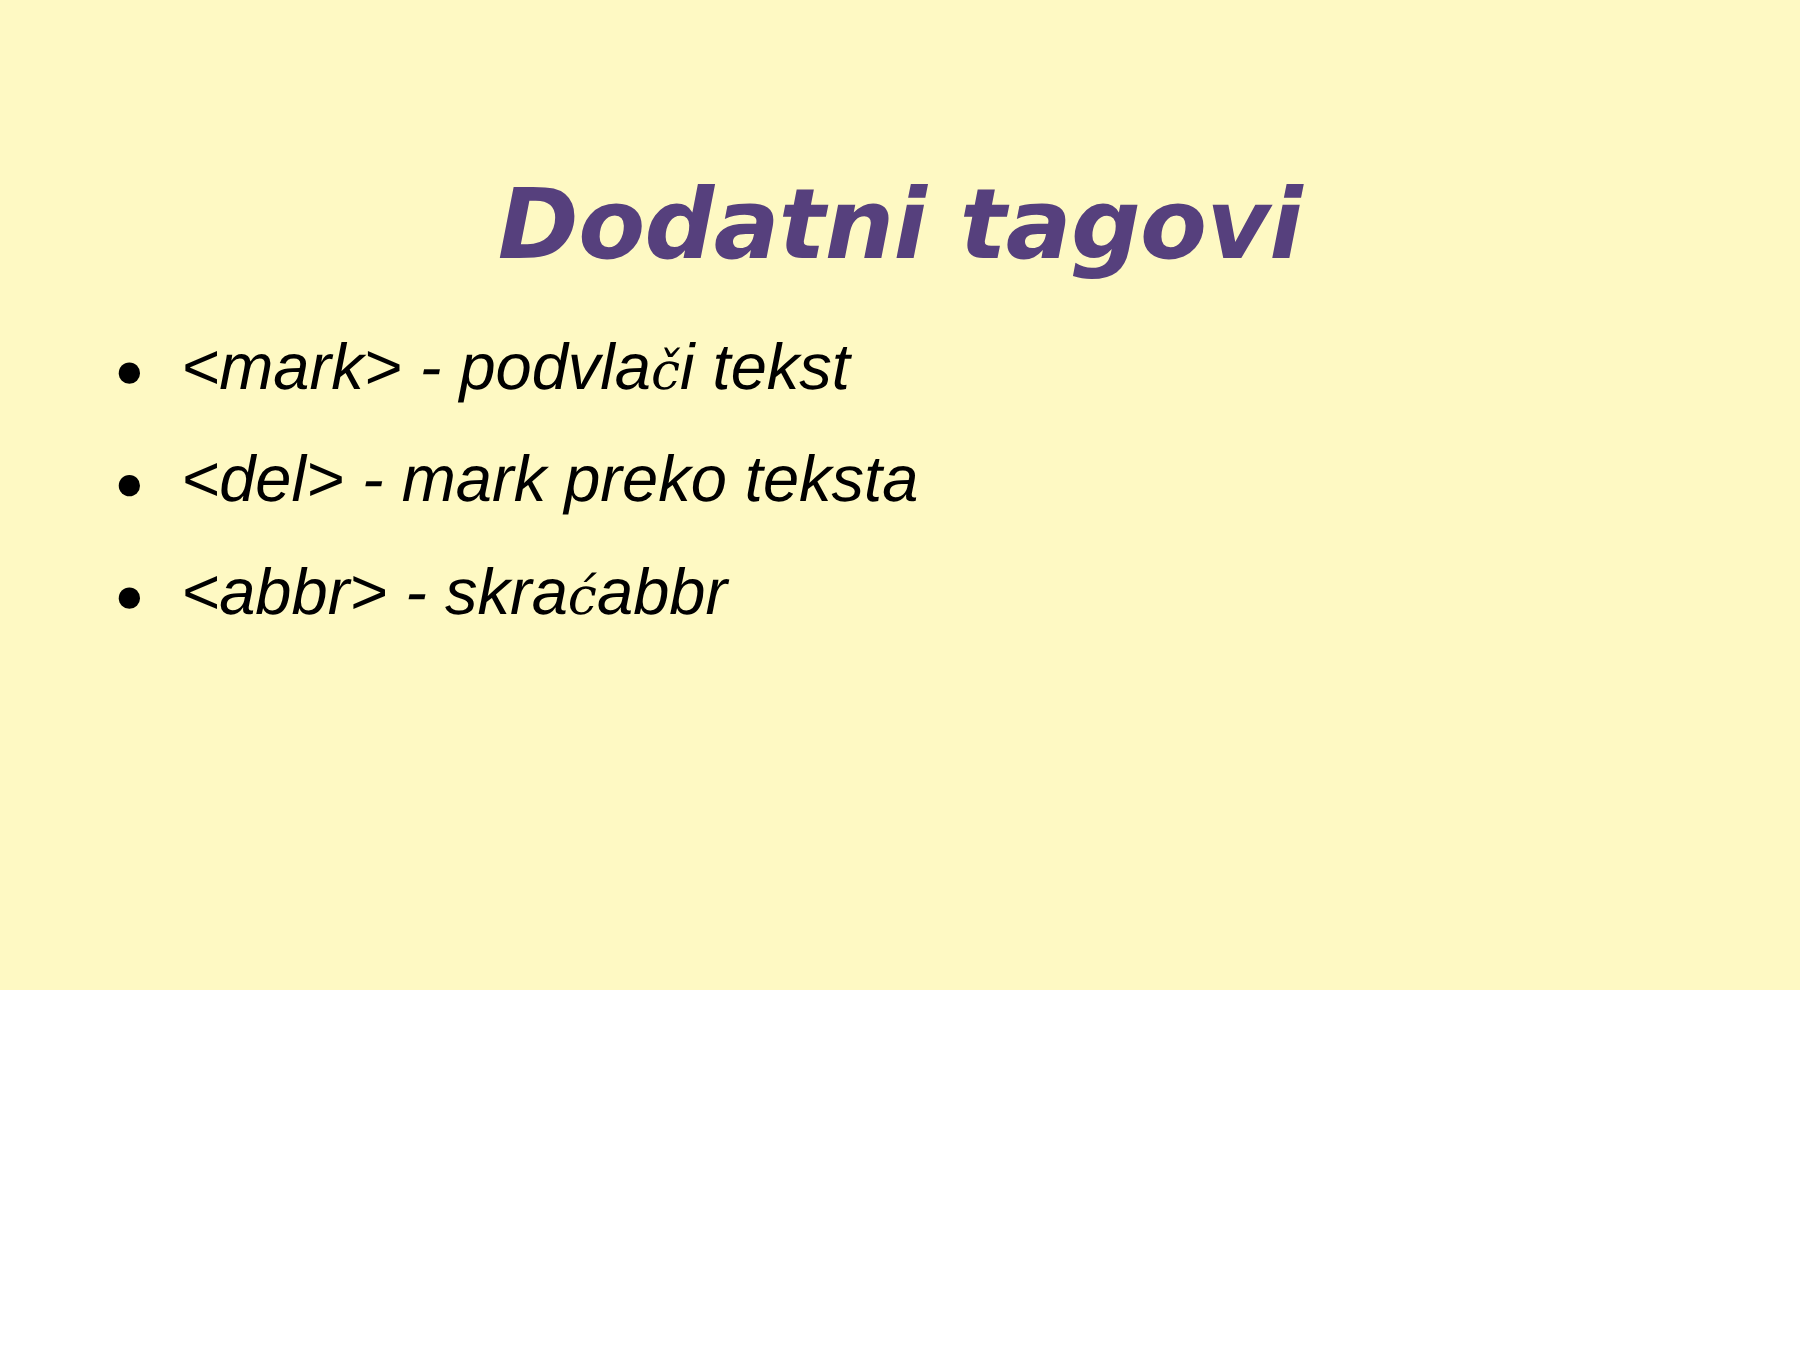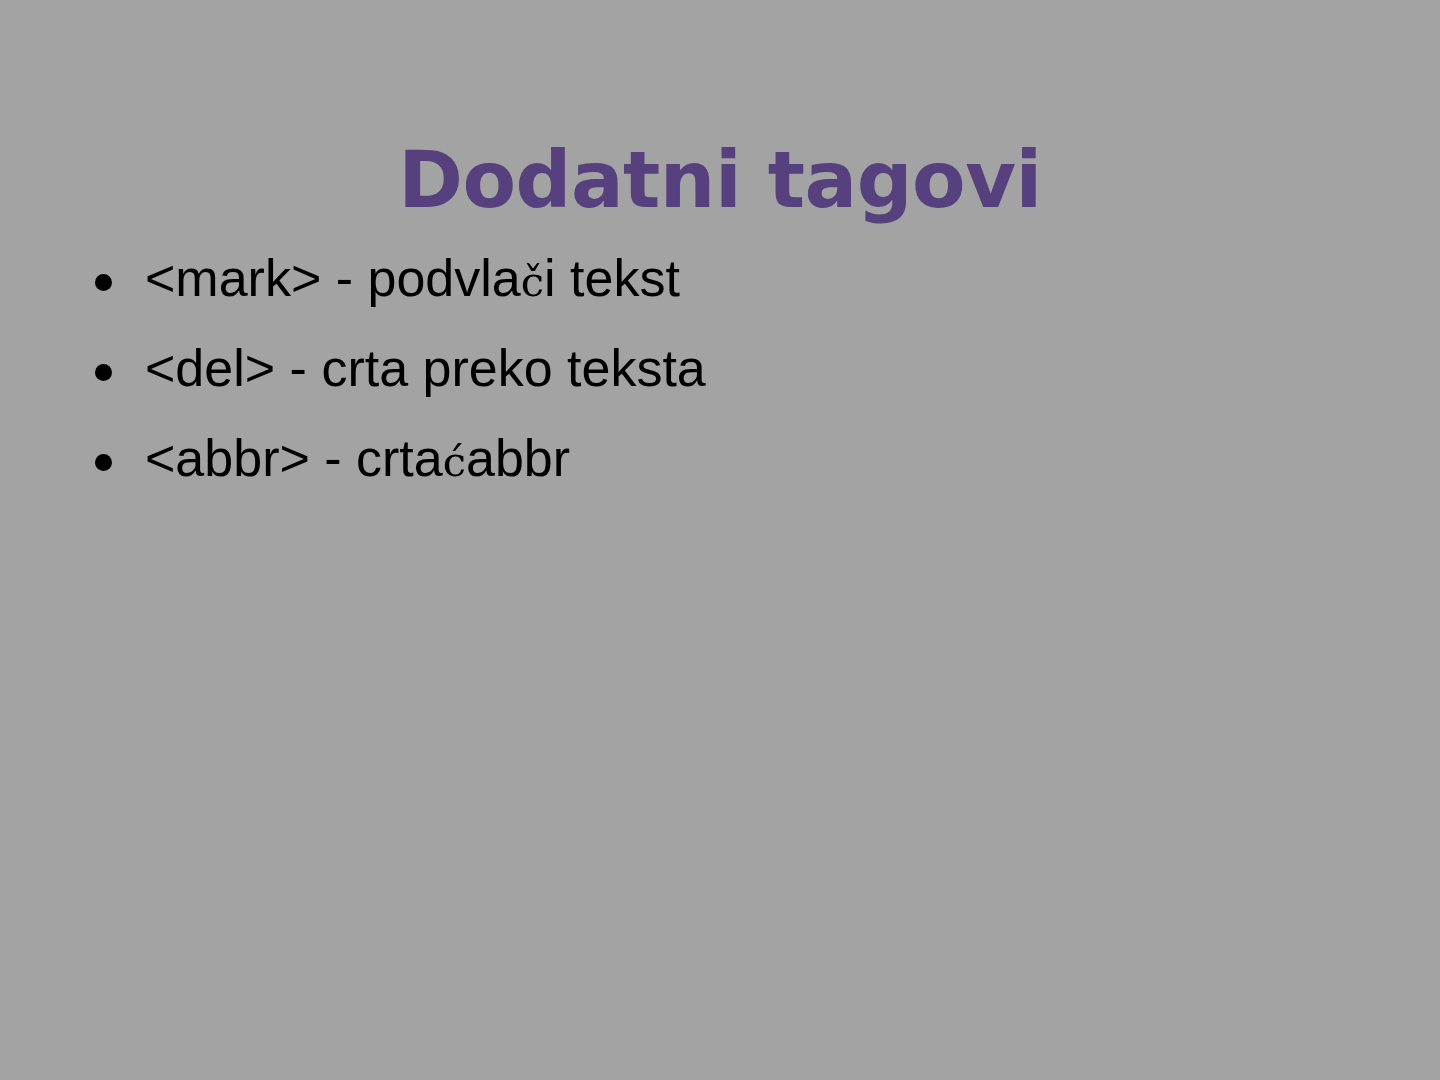--- a/index.html
+++ b/index.html
@@ -11,44 +11,45 @@
     width: 1440px;
     height: 1080px;
     background: #ffffff;
     font-family: "Liberation Sans", sans-serif;
     overflow: hidden;
   }
 
   .slide {
     position: relative;
     width: 1440px;
-    height: 1080px;
-    background: #a3a3a3;
+    height: 792px;
+    background: #fef9c3;
     box-sizing: border-box;
+    font-style: italic;
   }
 
   .slide-title {
     position: absolute;
     left: 0;
     top: 86px;
     width: 1440px;
     text-align: center;
     font-family: "DejaVu Sans", sans-serif;
     font-size: 78px;
     font-weight: bold;
     line-height: 1.08;
     color: #56407d;
     letter-spacing: -0.5px;
     white-space: nowrap;
   }
 
   .bullet-list {
     position: absolute;
     left: 88px;
-    top: 246px;
+    top: 262px;
     width: 1280px;
     list-style: none;
     margin: 0;
     padding: 0;
   }
 
   .bullet-item {
     position: relative;
     height: 90px;
     padding-left: 57px;
@@ -94,25 +95,25 @@
       <span class="bullet-text">&lt;mark&gt;</span>
       <span class="bullet-text">-</span>
       <span class="bullet-text">podvla</span><span class="bullet-text fallback-glyph">č</span><span class="bullet-text">i tekst</span>
     </li>
 
 
     <li class="bullet-item">
       <span class="bullet-marker"></span>
       <span class="bullet-text">&lt;del&gt;</span>
       <span class="bullet-text">-</span>
-      <span class="bullet-text">crta preko teksta</span><span class="bullet-text fallback-glyph"></span><span class="bullet-text"></span>
+      <span class="bullet-text">mark preko teksta</span><span class="bullet-text fallback-glyph"></span><span class="bullet-text"></span>
     </li>
 
     <li class="bullet-item">
       <span class="bullet-marker"></span>
       <span class="bullet-text">&lt;abbr&gt;</span>
       <span class="bullet-text">-</span>
-      <span class="bullet-text">crta</span><span class="bullet-text fallback-glyph">ć</span><span class="bullet-text">abbr</span>
+      <span class="bullet-text">skra</span><span class="bullet-text fallback-glyph">ć</span><span class="bullet-text">abbr</span>
     </li>
 
   </ul>
 
 </div>
 
 </body></html>

